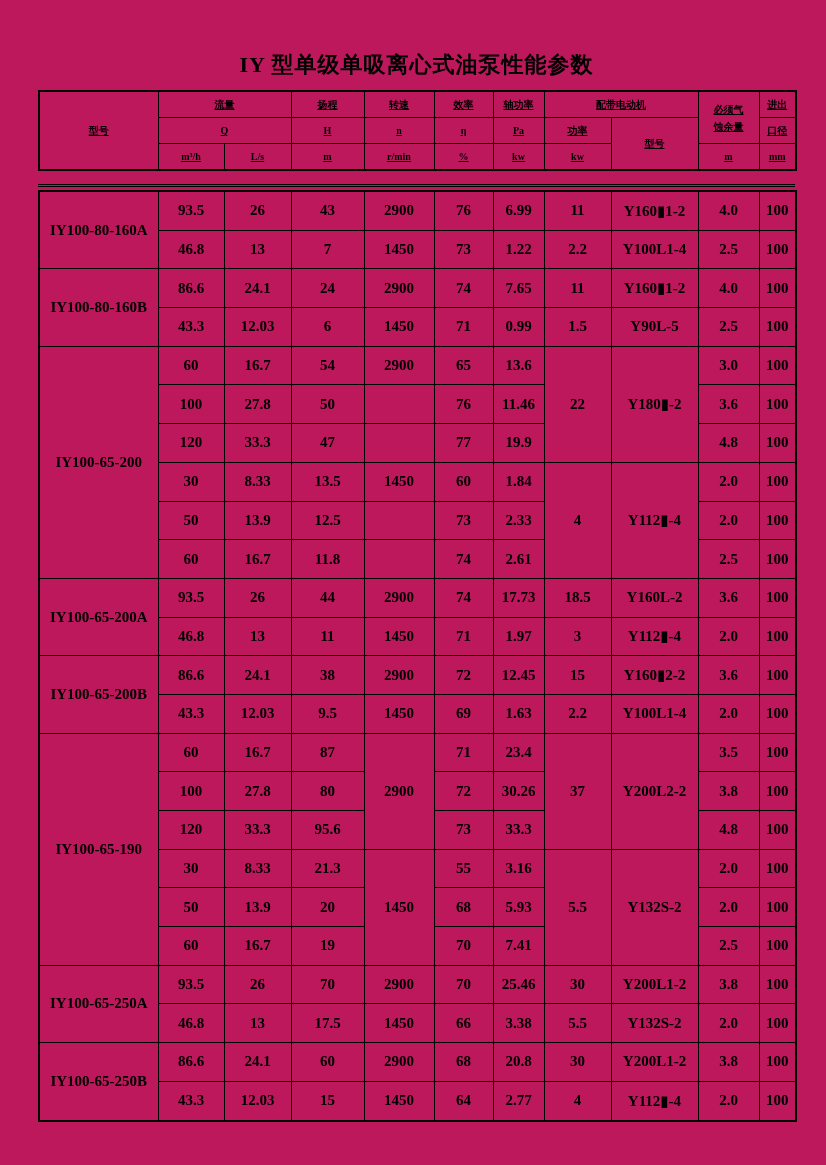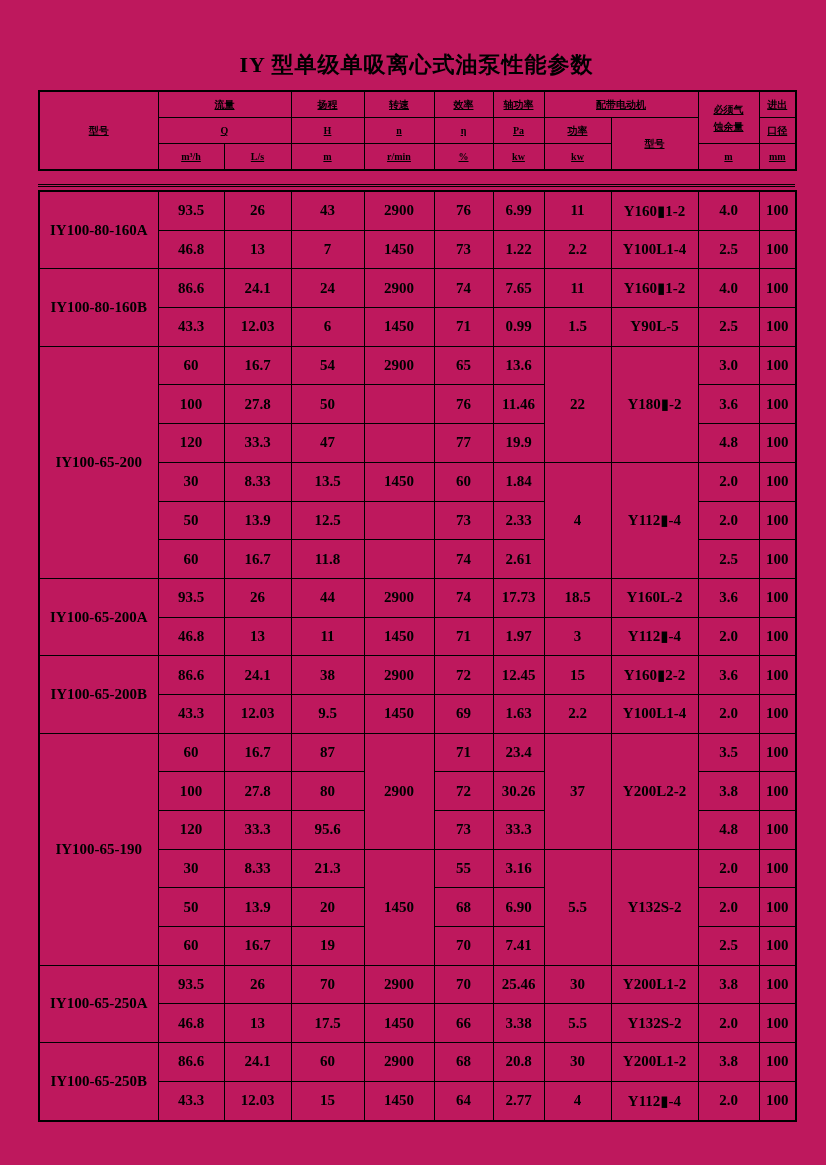--- a/index.html
+++ b/index.html
@@ -336,21 +336,21 @@
             <td rowspan="3">5.5</td>
             <td rowspan="3">Y132S-2</td>
             <td>2.0</td>
             <td>100</td>
           </tr>
           <tr>
             <td>50</td>
             <td>13.9</td>
             <td>20</td>
             <td>68</td>
-            <td>6.90</td>
+            <td>5.93</td>
             <td>2.0</td>
             <td>100</td>
           </tr>
           <tr>
             <td>60</td>
             <td>16.7</td>
             <td>19</td>
             <td>70</td>
             <td>7.41</td>
             <td>2.5</td>

